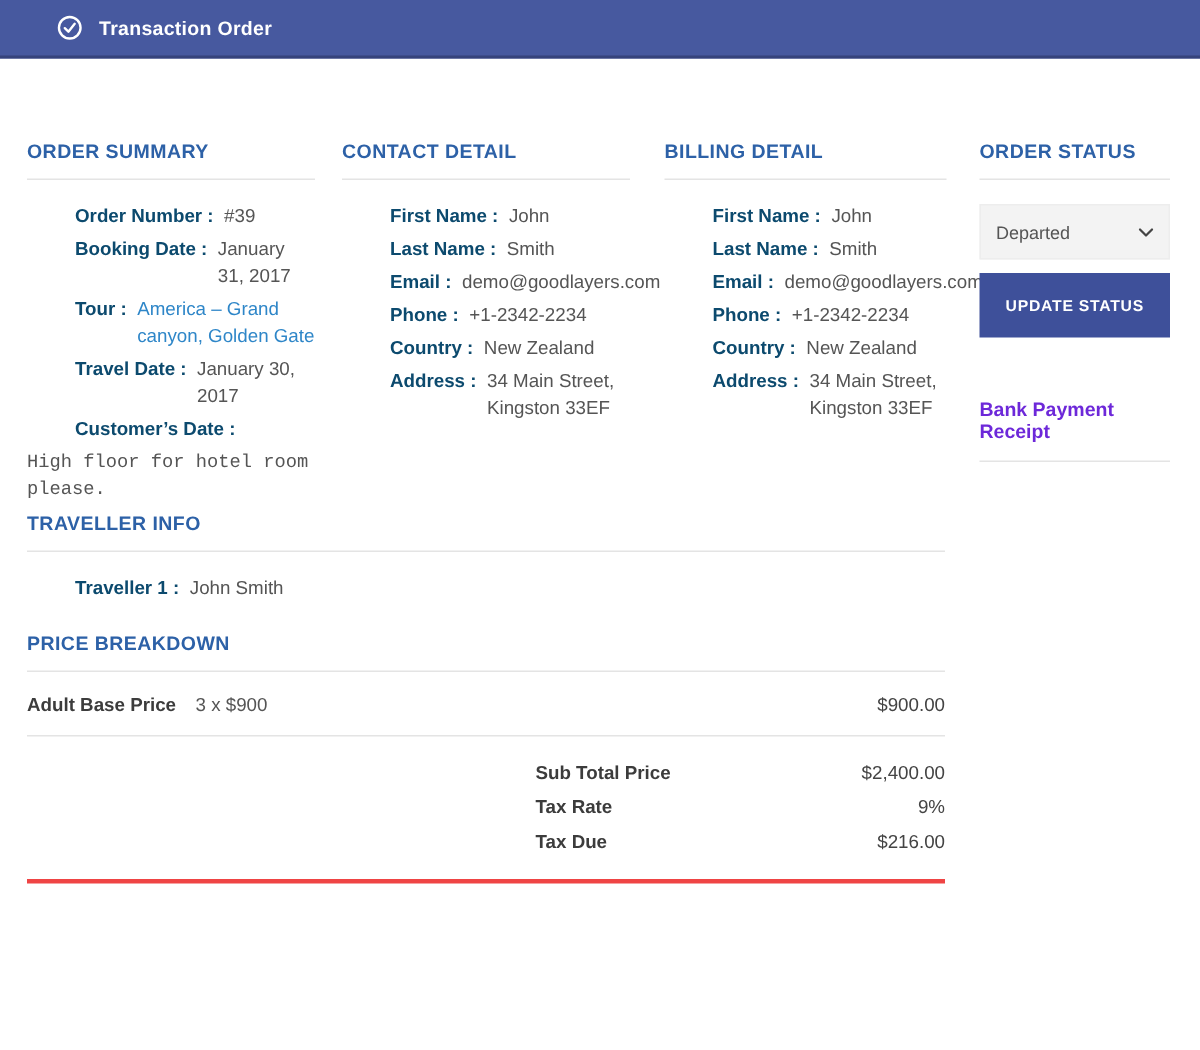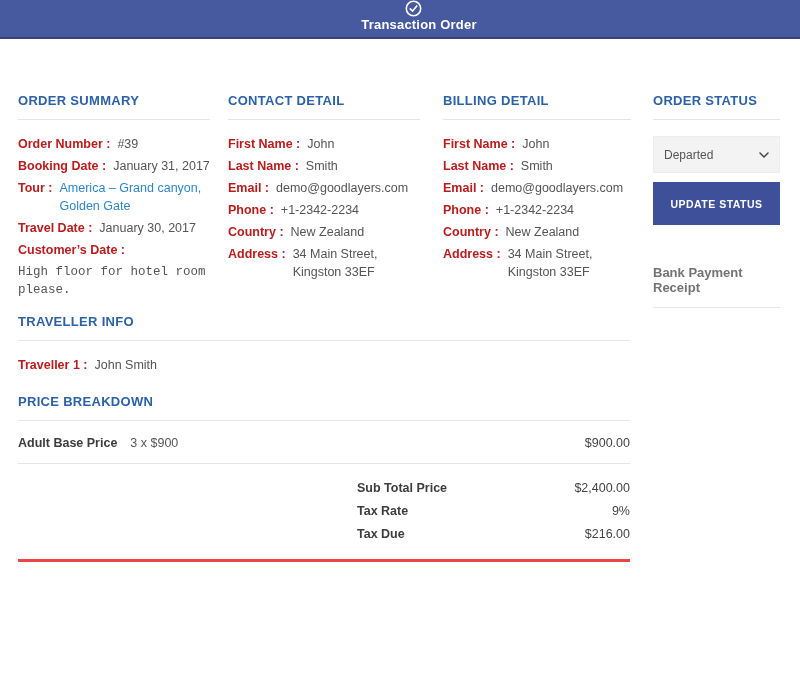--- a/index.html
+++ b/index.html
@@ -3,59 +3,59 @@
 <meta charset="utf-8">
 <style>
   html,body{margin:0;padding:0;}
   body{
     width:800px;height:700px;overflow:hidden;background:#ffffff;
     font-family:"Liberation Sans", sans-serif;color:#555555;
   }
   
   .topbar{
     height:37px;background:#47599f;border-bottom:2px solid #36437b;
-    display:flex;align-items:center;padding-left:38px;box-sizing:content-box;flex-direction:column;
+    display:flex;align-items:center;padding-left:38px;box-sizing:content-box;
   }
   .check-icon{display:inline-flex;margin-right:11px;line-height:0;}
   .topbar-title{color:#ffffff;font-weight:700;font-size:13px;letter-spacing:.2px;}
 
   
   .content{padding:54px 36px 0 18px;}
   .top-row{display:flex;}
   .col{flex:none;}
   .col.c1{width:192px;margin-right:18px;}
   .col.c2{width:192px;margin-right:23px;}
   .col.c3{width:188px;margin-right:22px;}
   .sidebar{flex:none;width:127px;}
 
   h3.section-heading{
     margin:0;font-size:13px;line-height:15px;font-weight:700;color:#2d61a7;
     letter-spacing:.3px;padding-bottom:11px;border-bottom:1px solid #e4e4e4;
   }
   .fields{padding-top:15px;}
   .field{display:flex;margin-bottom:4px;font-size:12.5px;line-height:18px;}
-  .lbl{font-weight:700;color:#b91c1c;white-space:nowrap;margin-right:7px;}
+  .lbl{font-weight:700;color:#0c4a6e;white-space:nowrap;margin-right:7px;margin-left:32px;}
   .val{color:#555555;flex:1;}
   a.val{color:#2e86c8;text-decoration:none;cursor:pointer;}
   .note{font-size:12.5px;line-height:18px;color:#555555;font-family:Liberation Mono, monospace;}
 
   
   .select-box{
     margin-top:16px;height:37px;background:#f3f3f3;border:1px solid #ededed;
     display:flex;align-items:center;padding:0 10px;font-size:12px;color:#555;
     cursor:pointer;box-sizing:border-box;
   }
   .select-box .chev{margin-left:auto;line-height:0;}
   .update-btn{
     display:block;margin-top:9px;width:100%;height:43px;background:#3e509a;
     color:#fff;font-weight:700;font-size:10.5px;letter-spacing:.5px;
     border:none;cursor:pointer;font-family:inherit;
   }
   .receipt-heading{
-    margin-top:40px;font-size:13px;font-weight:700;color:#737373;
+    margin-top:40px;font-size:13px;font-weight:700;color:#6d28d9;
     padding-bottom:12px;border-bottom:1px solid #e4e4e4;
   }
 
   
   .traveller-section{margin-top:6px;width:612px;}
   .price-section{margin-top:20px;width:612px;}
 
   .price-row{
     display:flex;align-items:center;padding:13px 0 11px;
     border-bottom:1px solid #e4e4e4;font-size:12.5px;line-height:18px;

